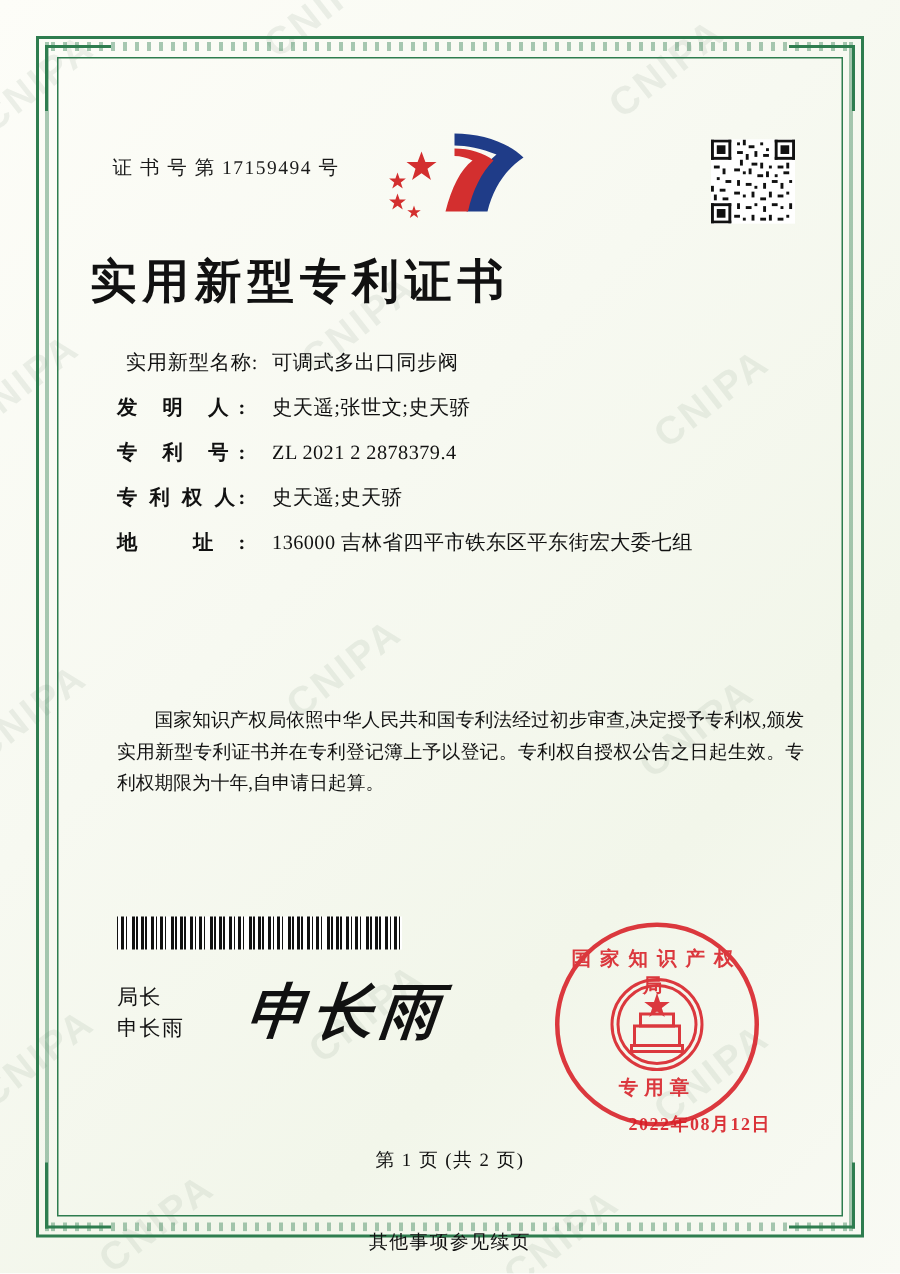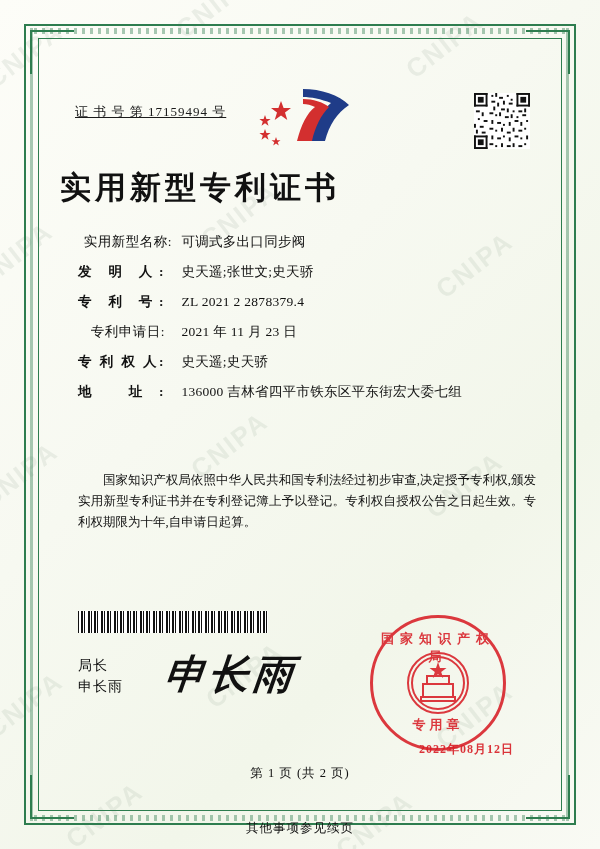--- a/index.html
+++ b/index.html
@@ -98,21 +98,20 @@
 
   
   .cert-no {
     position: absolute;
     left: 15px;
     top: 48px;
     font-size: 13px;
     color: #1a1a1a;
     letter-spacing: 1px;
     font-family: "Liberation Serif", serif;
-    text-decoration: underline;
   }
 
   
   .logo {
     position: absolute;
     left: 50%;
     top: 30px;
     transform: translateX(-50%);
     width: 110px;
     height: 62px;
@@ -437,24 +436,20 @@
       <div class="field-row">
         <span class="f-label spread">发 明 人:</span>
         <span class="f-value">史天遥;张世文;史天骄</span>
       </div>
 
       <div class="field-row">
         <span class="f-label spread">专 利 号:</span>
         <span class="f-value">ZL 2021 2 2878379.4</span>
       </div>
 
-      <div class="field-row">
-        <span class="f-label">专利申请日:</span>
-        <span class="f-value">2021 年 11 月 23 日</span>
-      </div>
 
       <div class="field-row">
         <span class="f-label spread">专 利 权 人:</span>
         <span class="f-value">史天遥;史天骄</span>
       </div>
 
       <div class="field-row">
         <span class="f-label spread">地 址:</span>
         <span class="f-value">136000 吉林省四平市铁东区平东街宏大委七组</span>
       </div>

